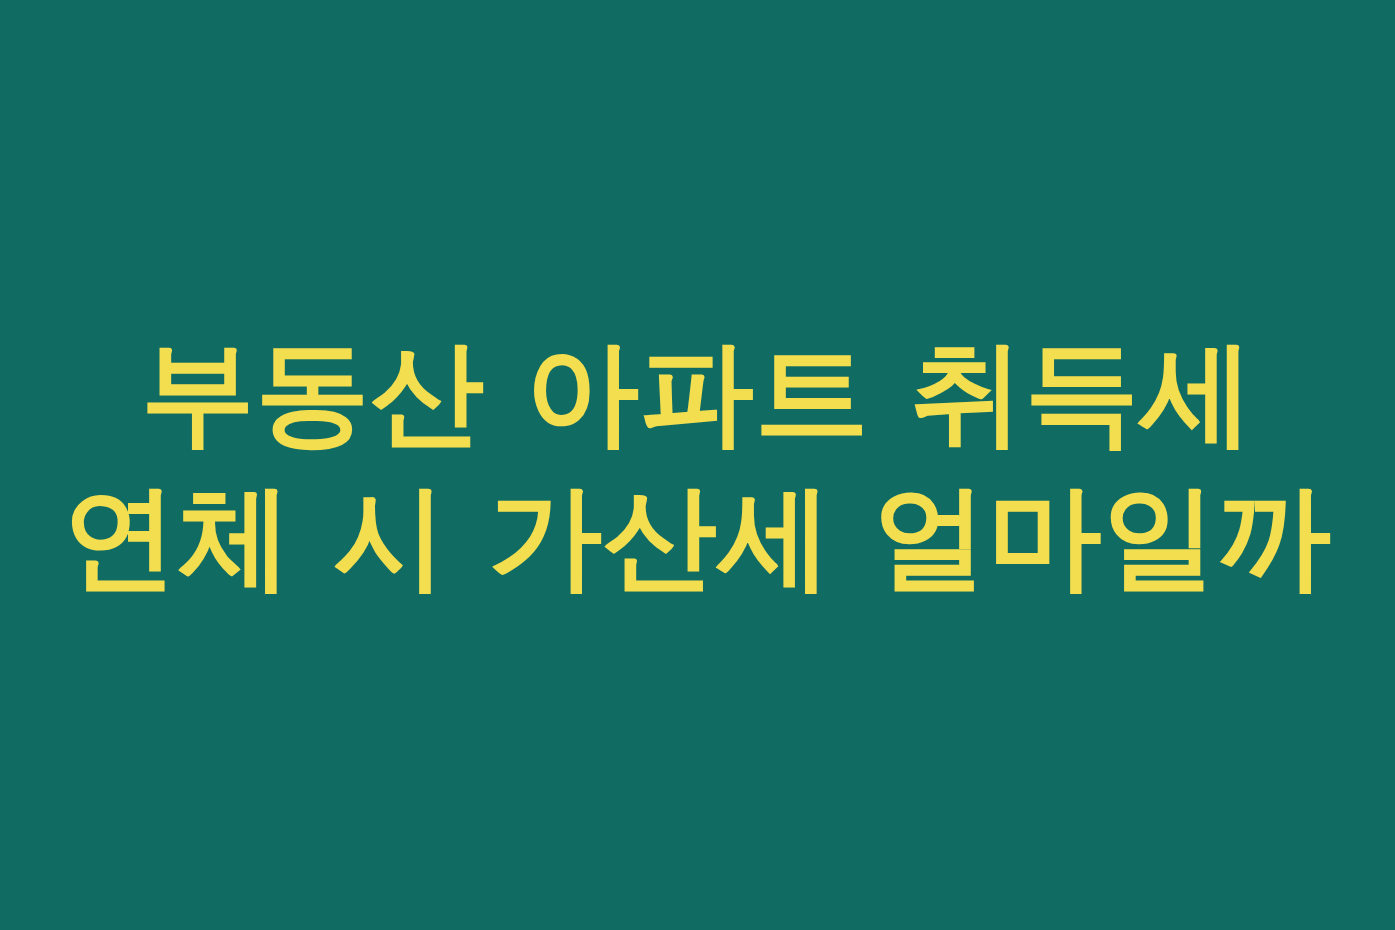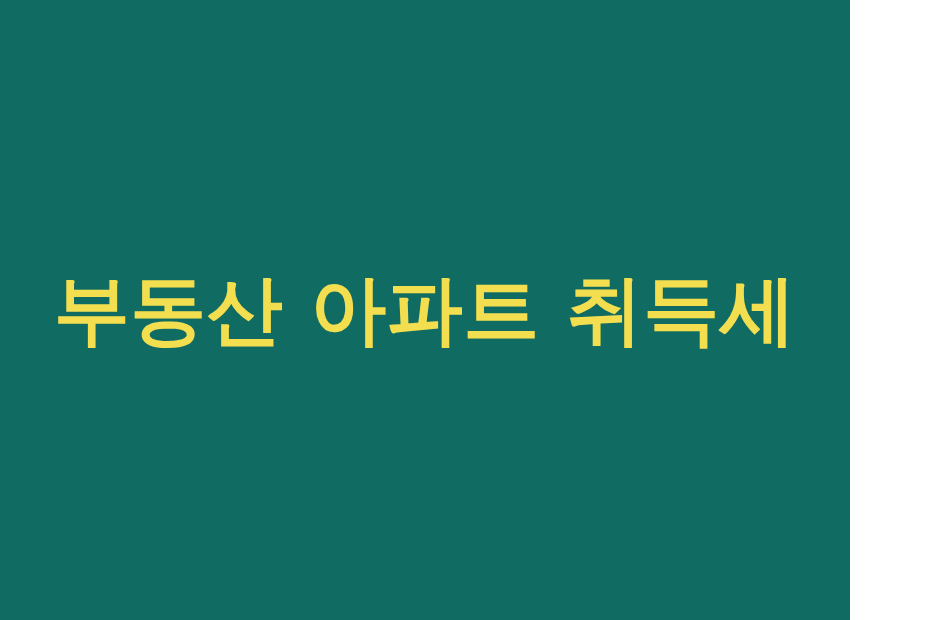--- a/index.html
+++ b/index.html
@@ -11,21 +11,21 @@
   body {
     width: 930px;
     height: 620px;
     overflow: hidden;
     font-family: "DejaVu Sans", "Liberation Sans", sans-serif;
   }
 
   .banner {
     position: relative;
     box-sizing: border-box;
-    width: 850px;
+    width: 930px;
     height: 620px;
     display: flex;
     flex-direction: column;
     align-items: flex-end;
     justify-content: center;
     background: #106B63;
     -webkit-font-smoothing: antialiased;
   }
 
   .headline {
@@ -49,15 +49,16 @@
     text-align: center;
   }
 </style>
 </head>
 <body>
 
 <div class="banner" style="background: rgb(16, 107, 99);">
 
   <h1 class="headline" style="color: rgb(242, 222, 79);">
     <span class="headline-line">부동산 아파트 취득세</span>
+    <span class="headline-line">연체 시 가산세 얼마일까</span>
   </h1>
 
 </div>
 
 </body></html>

